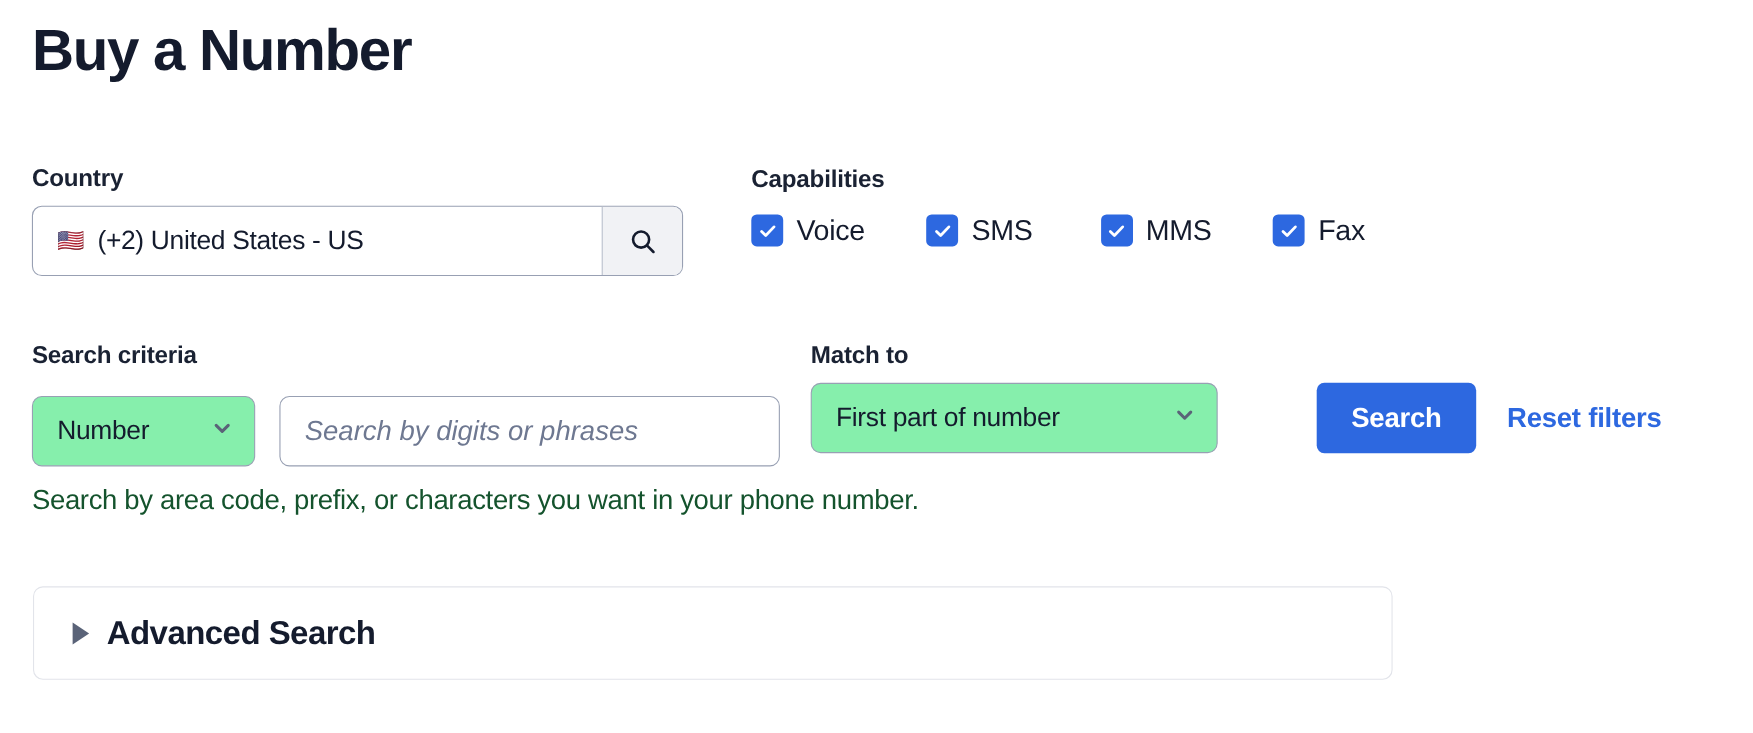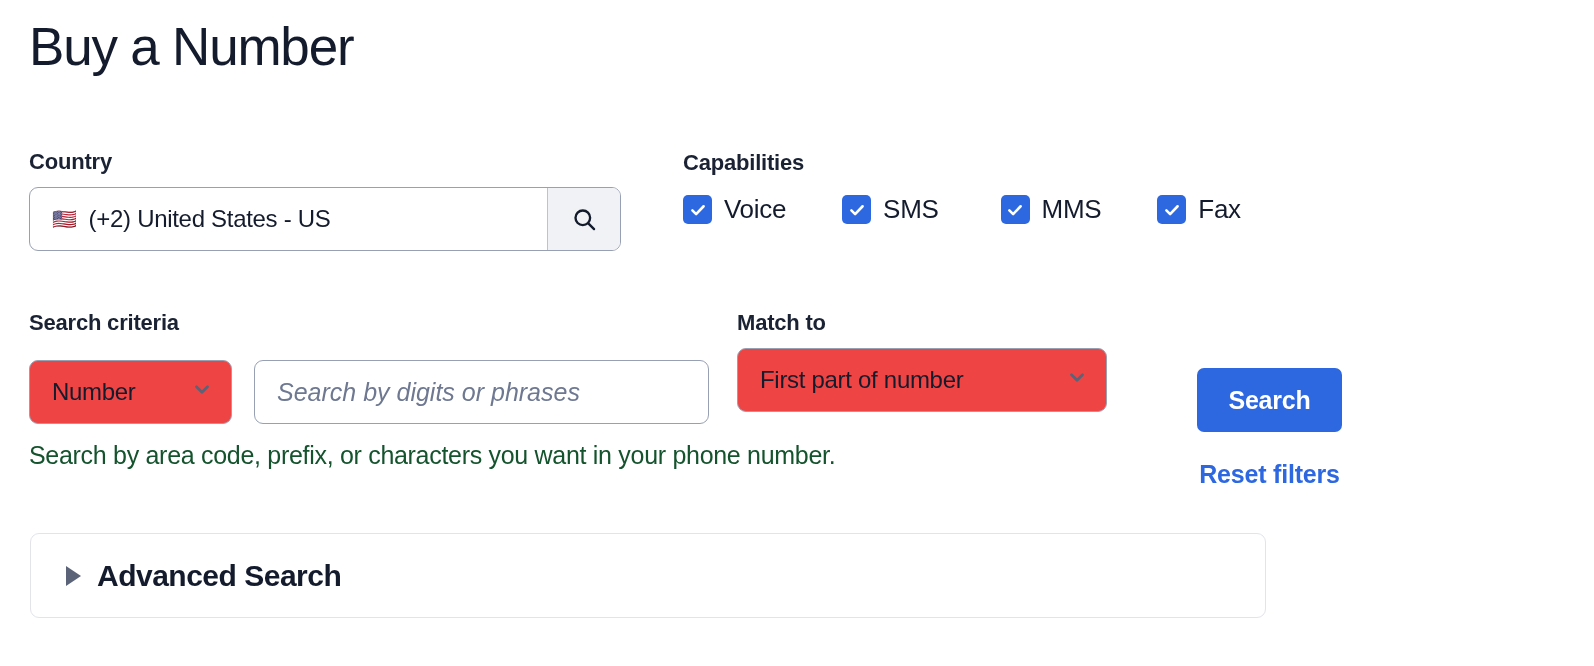--- a/index.html
+++ b/index.html
@@ -23,21 +23,21 @@
     padding: 0;
   }
 
   
   .page-title {
     position: absolute;
     left: 29px;
     top: 18px;
     font-size: 53px;
     line-height: 1.1;
-    font-weight: normal;
+    font-weight: bold;
     letter-spacing: -1.2px;
     color: #141b2d;
     margin: 0;
     white-space: nowrap;
   }
 
   
   .field-label {
     font-size: 22px;
     font-weight: bold;
@@ -155,21 +155,21 @@
   .select-ctl {
     position: relative;
     display: flex;
     align-items: center;
     justify-content: space-between;
     gap: 18px;
     height: 64px;
     padding: 0 18px 0 22px;
     border: 1px solid #98a0b3;
     border-radius: 9px;
-    background: #ef4444;
+    background: #86efac;
     font-size: 24px;
     color: #141b2d;
     letter-spacing: -0.3px;
     cursor: pointer;
     white-space: nowrap;
   }
   .select-ctl.w-number { width: 203px; }
   .select-ctl.w-match { width: 370px; }
   .chev { flex: 0 0 auto; display: block; }
 
@@ -196,25 +196,24 @@
     position: absolute;
     left: 737px;
     top: 310px;
   }
   .match-block .field-label { display: block; margin-bottom: 12px; }
 
   
   .actions-block {
     position: absolute;
     left: 1197px;
-    top: 368px;
+    top: 348px;
     display: flex;
     align-items: center;
     gap: 28px;
-    flex-direction: column;
   }
   .btn-search {
     width: 145px;
     height: 64px;
     border: none;
     border-radius: 7px;
     background: #2d68e0;
     color: #ffffff;
     font-size: 25px;
     font-weight: bold;

